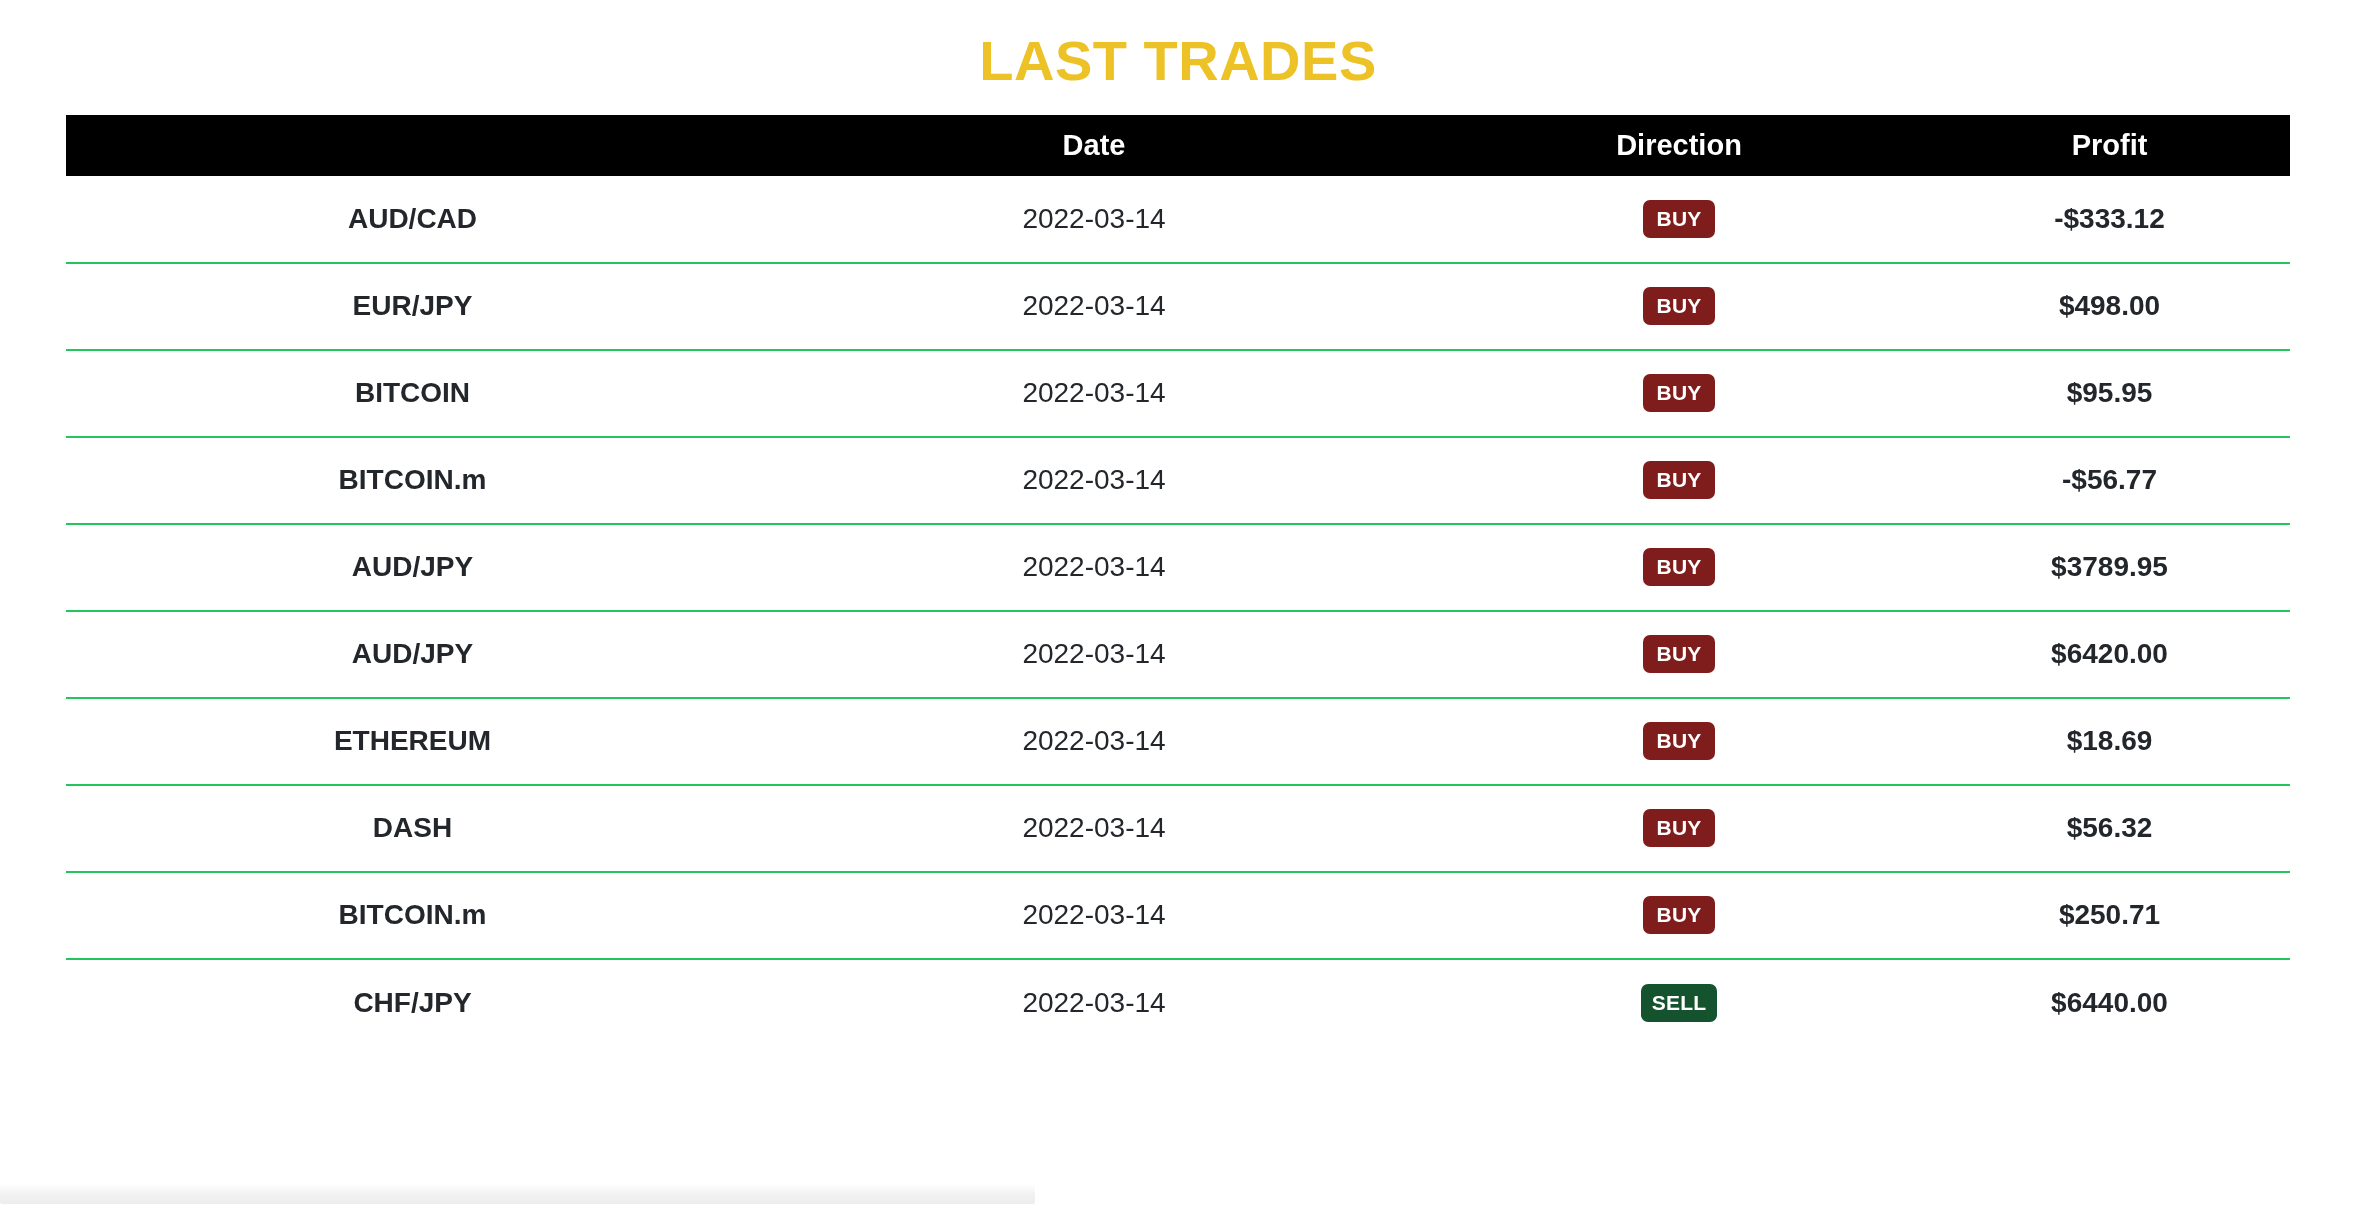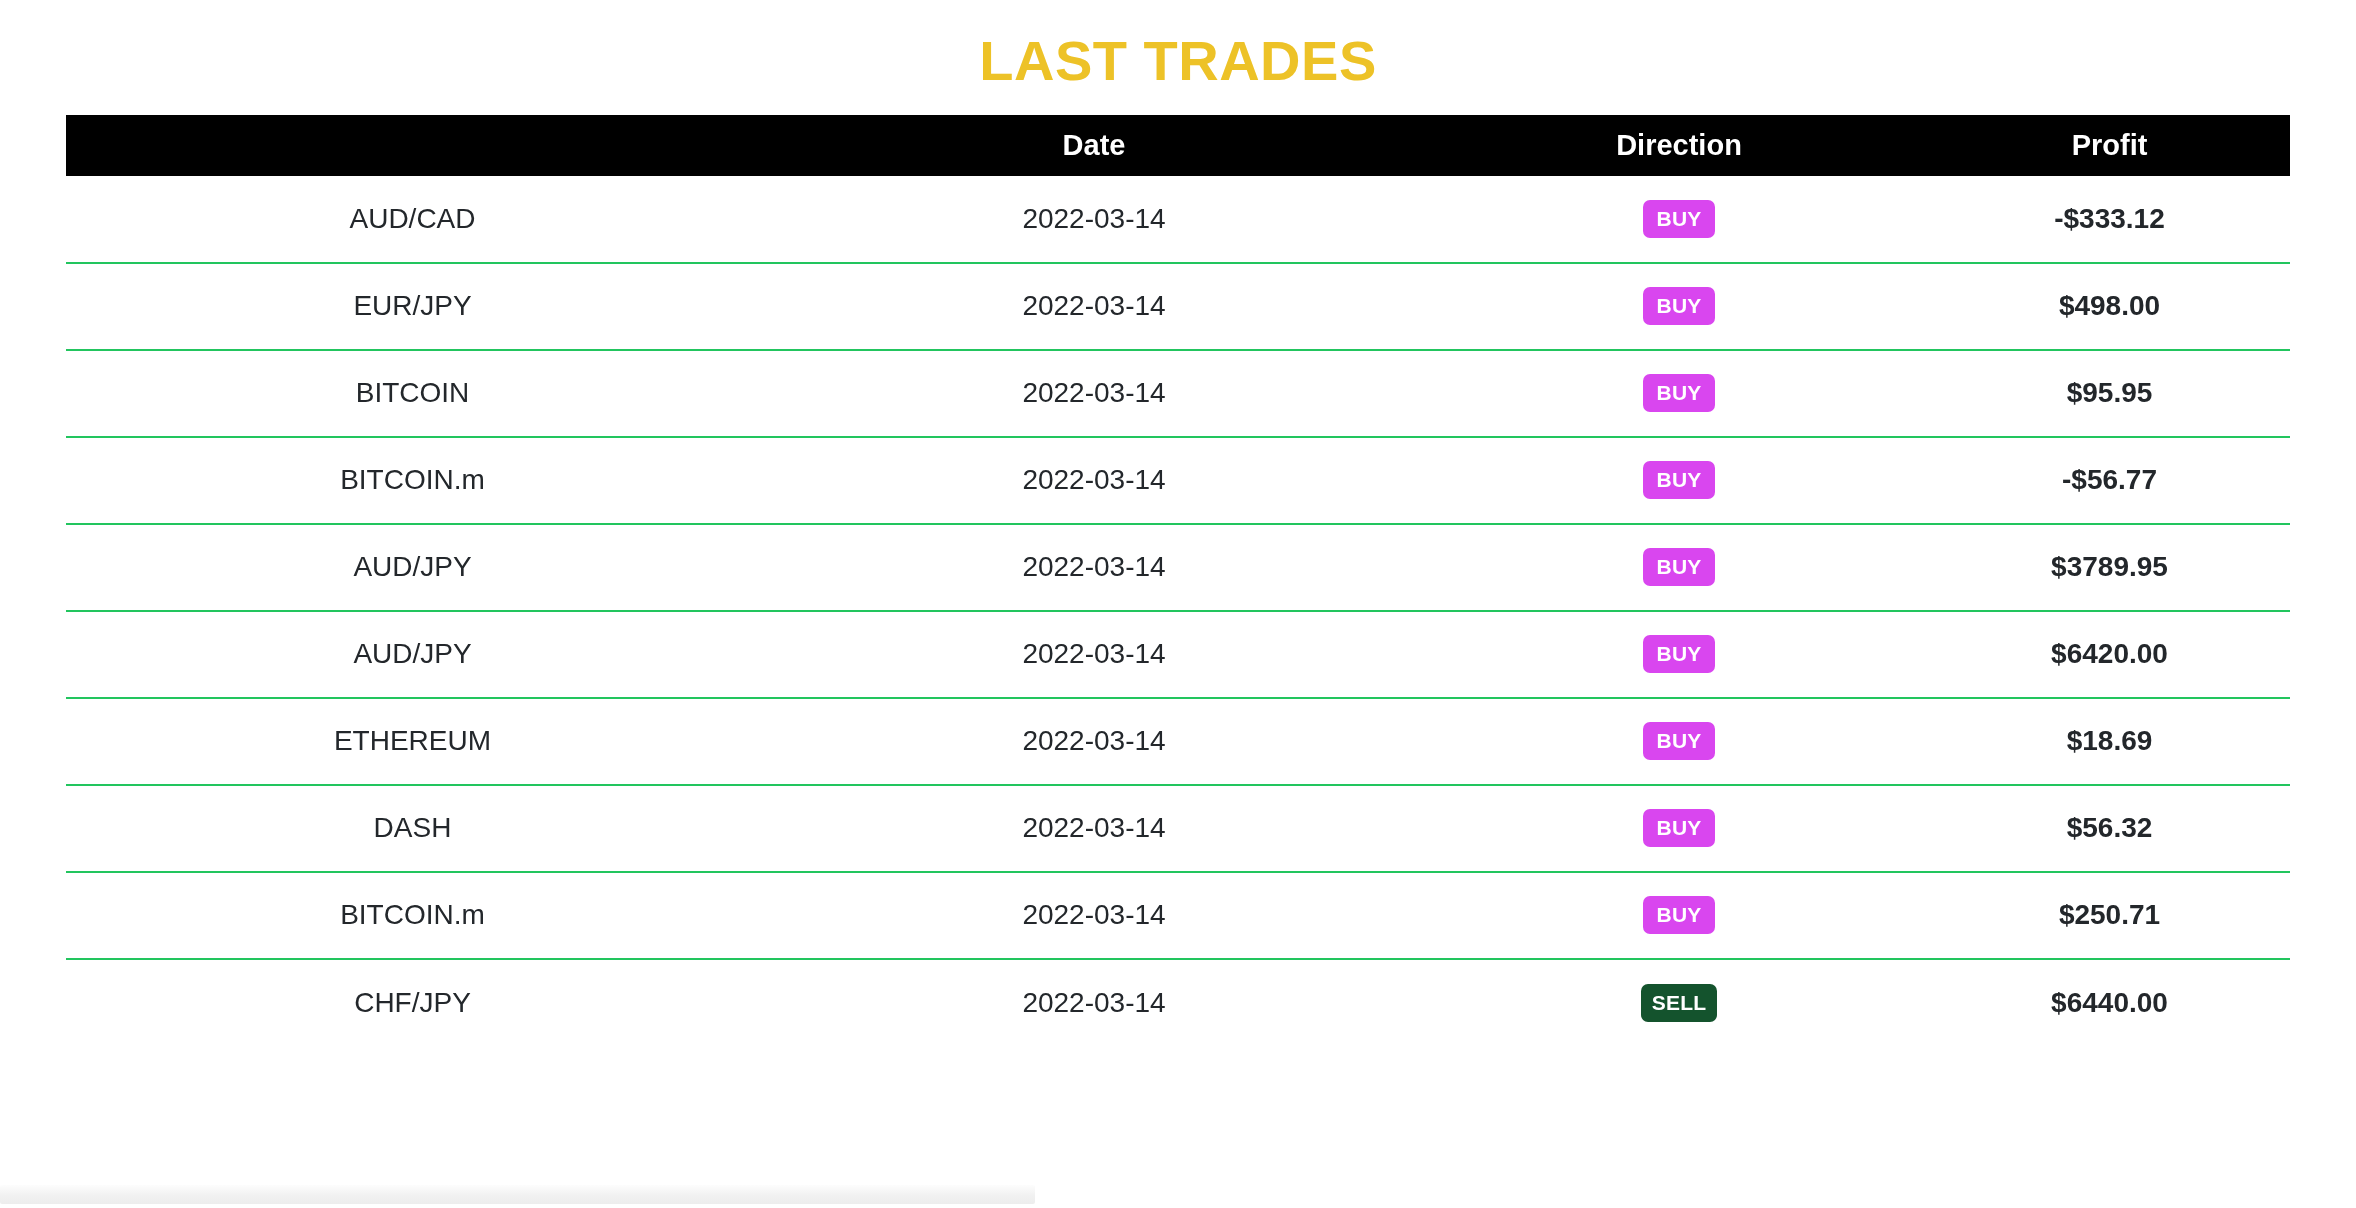--- a/index.html
+++ b/index.html
@@ -78,21 +78,21 @@
     border-top: 2px solid #22c55e;
     font-size: 28px;
     color: #23272b;
     background: #ffffff;
   }
   table.trades tbody tr:first-child td {
     border-top: 0;
   }
 
   td.symbol {
-    font-weight: normal;
+    font-weight: bold;
     color: #212529;
     font-size: 29px;
   }
   td.date {
     font-weight: normal;
     color: #26292c;
   }
   td.profit {
     font-weight: bold;
     color: #26292c;
@@ -107,21 +107,21 @@
     border-radius: 7px;
     color: #ffffff;
     font-size: 21px;
     font-weight: bold;
     line-height: 1;
     padding: 8px 11px 9px 11px;
     letter-spacing: 0.2px;
     min-width: 72px;
     text-align: center;
   }
-  .badge.buy  { background: #d946ef; }
+  .badge.buy  { background: #7f1d1d; }
   .badge.sell { background: #14532d; }
 
   
   .hscroll-track {
     position: absolute;
     left: 0;
     bottom: 0;
     width: 2356px;
     height: 26px;
     background: #ffffff;

